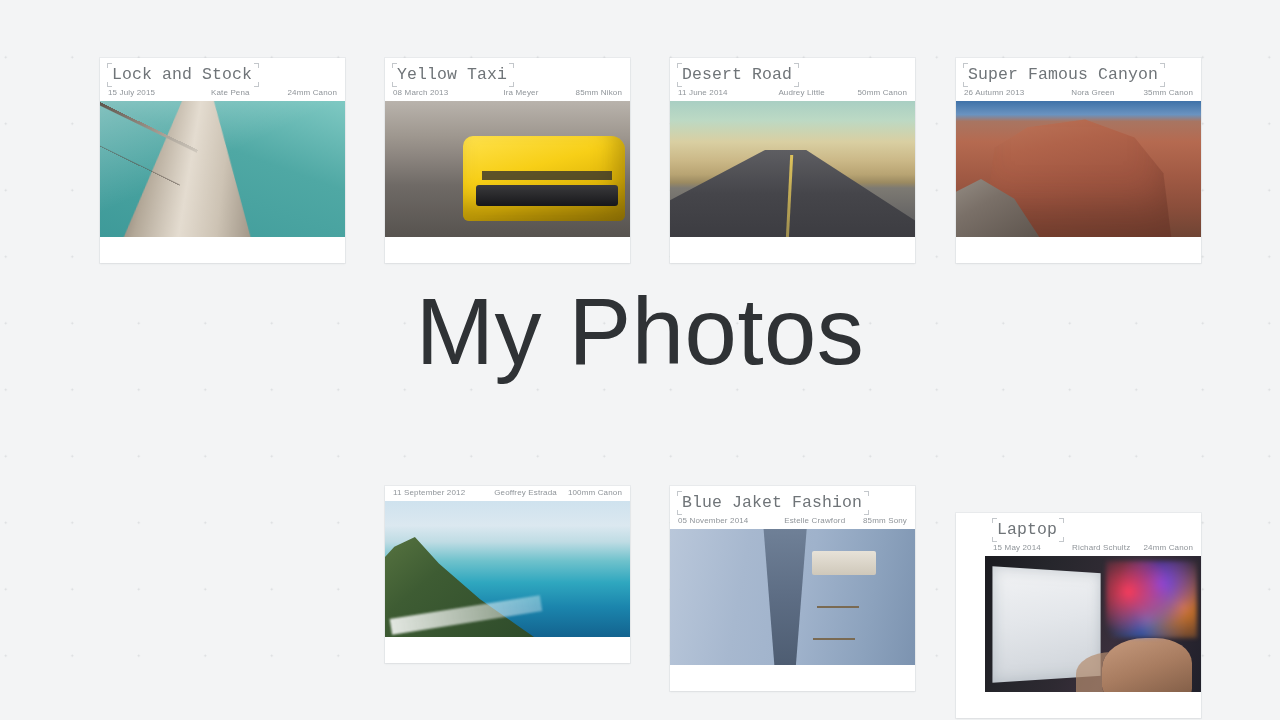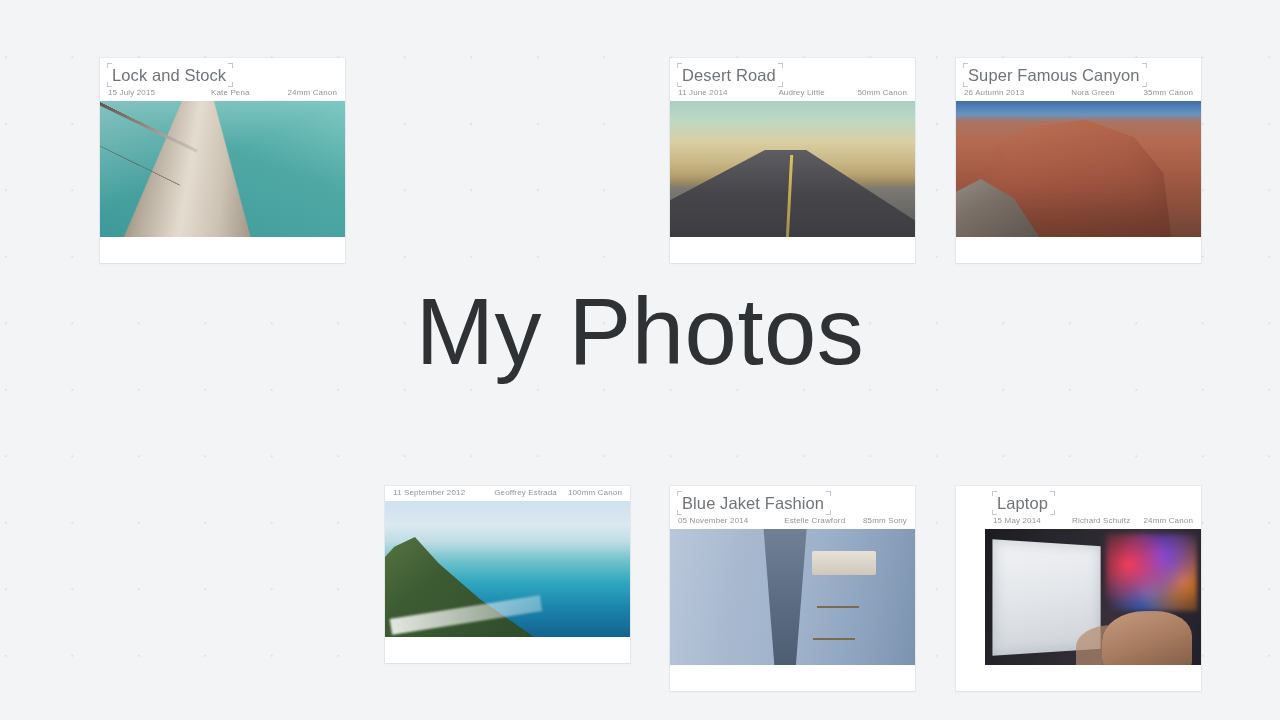--- a/index.html
+++ b/index.html
@@ -44,21 +44,21 @@
     padding: 1px 6px 1px 4px;
   }
 
   .card-title {
     font-size: 16.5px;
     font-weight: 300;
     color: #6f7478;
     letter-spacing: 0.1px;
     white-space: nowrap;
     line-height: 20px;
-    font-family: Liberation Sans, sans-serif;
+    font-family: Liberation Mono, monospace;
   }
 
   
   .brk {
     position: absolute;
     width: 5px;
     height: 5px;
     border-color: #c3c7cb;
     border-style: solid;
     border-width: 0;
@@ -329,20 +329,38 @@
     </div>
     <div class="card-meta">
       <span class="meta-date">15 July 2015</span>
       <span class="meta-author">Kate  Pena</span>
       <span class="meta-lens">24mm Canon</span>
     </div>
     <div class="card-photo ph-lock"></div>
     <div class="card-foot"></div>
   </div>
 
+  <div class="card" style="left:385px; top:58px;">
+    <div class="card-head">
+      <div class="card-title-wrap">
+        <span class="brk tl"></span>
+        <span class="brk tr"></span>
+        <span class="brk bl"></span>
+        <span class="brk br"></span>
+        <div class="card-title">Yellow Taxi</div>
+      </div>
+    </div>
+    <div class="card-meta">
+      <span class="meta-date">08 March 2013</span>
+      <span class="meta-author">Ira Meyer</span>
+      <span class="meta-lens">85mm Nikon</span>
+    </div>
+    <div class="card-photo ph-taxi"></div>
+    <div class="card-foot"></div>
+  </div>
 
   <div class="card" style="left:670px; top:58px;">
     <div class="card-head">
       <div class="card-title-wrap">
         <span class="brk tl"></span>
         <span class="brk tr"></span>
         <span class="brk bl"></span>
         <span class="brk br"></span>
         <div class="card-title">Desert Road</div>
       </div>
@@ -402,21 +420,21 @@
     </div>
     <div class="card-meta">
       <span class="meta-date">05 November 2014</span>
       <span class="meta-author">Estelle Crawford</span>
       <span class="meta-lens">85mm Sony</span>
     </div>
     <div class="card-photo ph-jacket"></div>
     <div class="card-foot"></div>
   </div>
 
-  <div class="card" style="left:956px; top:486px;padding-left:29px;">
+  <div class="card" style="left:956px; top:513px;padding-left:29px;">
     <div class="card-head">
       <div class="card-title-wrap">
         <span class="brk tl"></span>
         <span class="brk tr"></span>
         <span class="brk bl"></span>
         <span class="brk br"></span>
         <div class="card-title">Laptop</div>
       </div>
     </div>
     <div class="card-meta">

